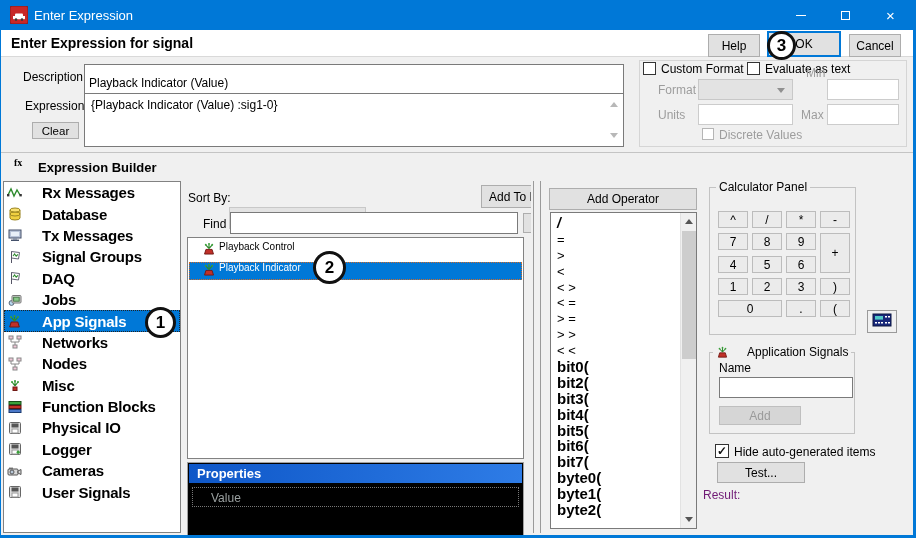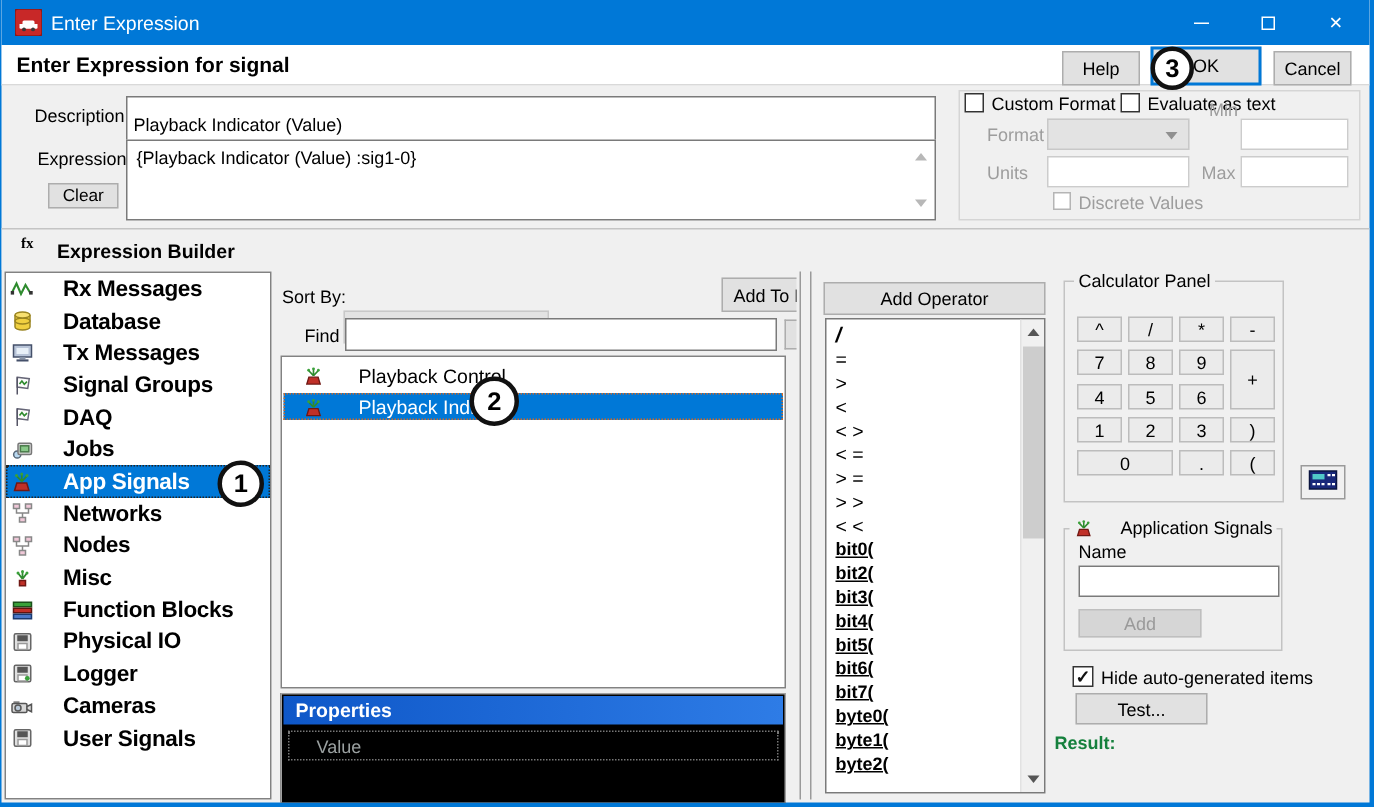--- a/index.html
+++ b/index.html
@@ -63,47 +63,47 @@
   
   #sidebar { position:absolute; left:2px; top:181px; width:178px; height:352px; background:#fff; border:1px solid #828282; overflow:hidden; }
   .srow { display:flex; align-items:center; height:21.4px; padding-left:2px; gap:19px; white-space:nowrap; }
   .srow .slb { font-weight:bold; font-size:15px; letter-spacing:-0.2px; }
   .srow.sel { background:#0078d7; outline:1px dotted #222; outline-offset:-1px; }
   .srow.sel .slb { color:#fff; }
   .sic { width:17px; height:15px; display:inline-flex; align-items:center; justify-content:center; flex:none; }
 
   
   #listbox { position:absolute; left:186px; top:237px; width:337px; height:222px; background:#fff; border:1px solid #828282; overflow:hidden; }
-  .lrow { display:flex; align-items:center; height:18px; margin-top:3px; padding-left:12px; gap:22px; font-size:13px; white-space:nowrap; }
+  .lrow { display:flex; align-items:flex-start; height:18px; margin-top:3px; padding-left:12px; gap:2px; font-size:10px; white-space:nowrap; }
   .lrow.sel { background:#0078d7; color:#fff; outline:1px dotted #cf6a28; outline-offset:-1px; margin-left:1px; margin-right:1px; padding-left:11px; }
 
   #props { position:absolute; left:186px; top:462px; width:337px; height:77px; background:#000000; border:1px solid #a0a0a0; }
   #propshdr { position:absolute; left:1px; top:1px; right:1px; height:19px; background:linear-gradient(to right,#0e57c8,#2e7ce6); color:#fff; font-weight:bold; font-size:13px; padding:2px 0 0 8px; }
   #propsval { position:absolute; left:4px; top:24px; right:4px; height:20px; border:1px dotted #777; color:#9aa0a0; font-size:12px; padding:3px 0 0 18px; }
 
   .vline { position:absolute; width:1px; background:#9a9a9a; }
 
   
   #oplist { position:absolute; left:549px; top:212px; width:147px; height:317px; background:#fff; border:1px solid #7a7a7a; overflow:hidden; }
   .oprow { height:15.9px; line-height:15.9px; padding-left:6px; font-size:13px; white-space:nowrap; }
-  .oprow.b { font-weight:bold; font-size:12px;text-decoration:underline; }
+  .oprow.b { font-weight:bold; font-size:15px; }
   .oprow.fi { font-weight:bold; font-style:italic; font-size:14px; }
   #opsb { position:absolute; right:0; top:0; bottom:0; width:16px; background:#f0f0f0; border-left:1px solid #e2e2e2; }
   #opsb .thumb { position:absolute; left:1px; width:14px; top:18px; height:128px; background:#cdcdcd; }
 
   
   .key { position:absolute; background:#ebebeb; border:1px solid #bcbcbc; font-size:12px; display:flex; align-items:center; justify-content:center; }
 
   
   .annot {
     position:absolute; background:#fff; border:3px solid #111; border-radius:50%;
     display:flex; align-items:center; justify-content:center; font-weight:bold; font-size:17px; z-index:50;
   }
 
-  .blue { color:#15803d;font-weight:bold; }
+  .blue { color:#701a75; }
 </style>
 </head>
 <body>
 
 <div id="window">
 
   <div id="titlebar">
     <span class="abs" style="left:9px; top:6px;">
       <svg width="18" height="18" viewBox="0 0 18 18">
           <rect width="18" height="18" rx="2" fill="#c82828" stroke="#8a1818"></rect>

